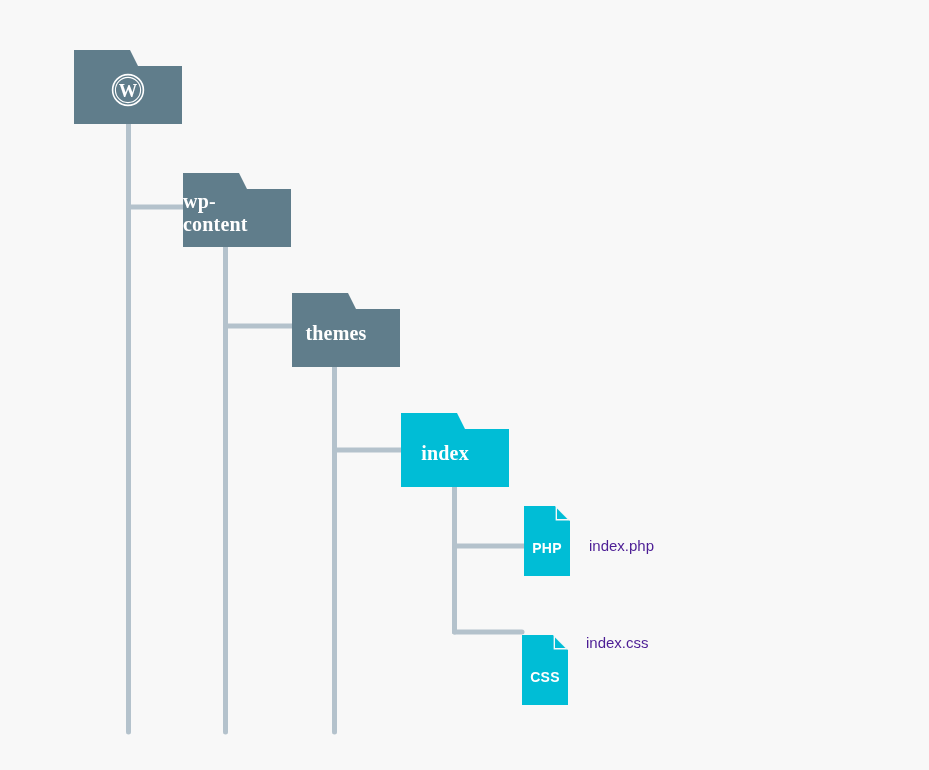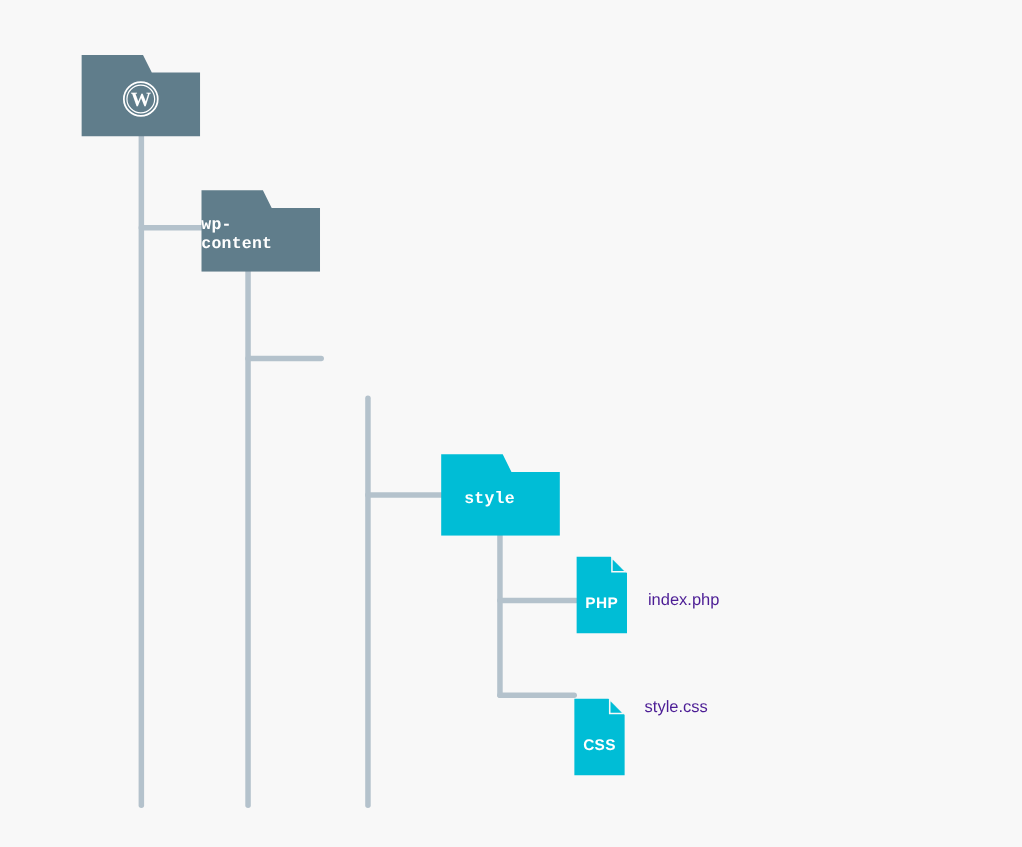--- a/index.html
+++ b/index.html
@@ -46,24 +46,24 @@
     left: 0;
     top: 0;
     width: 88px;
     height: 82px;
     display: flex;
     align-items: center;
     justify-content: center;
     padding-top: 14px;
     box-sizing: border-box;
     color: #ffffff;
-    font-size: 15px;
+    font-size: 20px;
     font-weight: bold;
     letter-spacing: 0.2px;
-    font-family: Liberation Mono, monospace;
+    font-family: Liberation Serif, serif;
     pointer-events: none;
   }
   .wp-mark {
     position: absolute;
     left: 0;
     top: 0;
     width: 108px;
     height: 82px;
     display: flex;
     align-items: center;
@@ -154,27 +154,35 @@
 
   <div class="node" style="left:183px; top:165px;">
     <div class="folder">
       <svg class="folder-svg" viewBox="0 0 108 82" xmlns="http://www.w3.org/2000/svg">
         <path d="M0 8 L0 82 L108 82 L108 24 L64 24 L56 8 Z" fill="#607d8b"></path>
       </svg>
       <div class="folder-label">wp-content</div>
     </div>
   </div>
 
+  <div class="node" style="left:292px; top:285px;">
+    <div class="folder">
+      <svg class="folder-svg" viewBox="0 0 108 82" xmlns="http://www.w3.org/2000/svg">
+        <path d="M0 8 L0 82 L108 82 L108 24 L64 24 L56 8 Z" fill="#607d8b"></path>
+      </svg>
+      <div class="folder-label">themes</div>
+    </div>
+  </div>
 
   <div class="node" style="left:401px; top:405px;">
     <div class="folder">
       <svg class="folder-svg" viewBox="0 0 108 82" xmlns="http://www.w3.org/2000/svg">
         <path d="M0 8 L0 82 L108 82 L108 24 L64 24 L56 8 Z" fill="#00bdd6"></path>
       </svg>
-      <div class="folder-label">style</div>
+      <div class="folder-label">index</div>
     </div>
   </div>
 
   <div class="node" style="left:524px; top:506px;">
     <div class="file">
       <svg class="file-svg" viewBox="0 0 46 70" xmlns="http://www.w3.org/2000/svg">
         <path d="M0 0 L31 0 L46 15 L46 70 L0 70 Z" fill="#00bdd6"></path>
         <path d="M31.6 0 L46 14.4 L31.6 14.4 Z" fill="#f8f8f8"></path>
         <path d="M33 2.6 L43.4 13 L33 13 Z" fill="#00bdd6"></path>
       </svg>
@@ -186,15 +194,15 @@
   <div class="node" style="left:522px; top:635px;">
     <div class="file">
       <svg class="file-svg" viewBox="0 0 46 70" xmlns="http://www.w3.org/2000/svg">
         <path d="M0 0 L31 0 L46 15 L46 70 L0 70 Z" fill="#00bdd6"></path>
         <path d="M31.6 0 L46 14.4 L31.6 14.4 Z" fill="#f8f8f8"></path>
         <path d="M33 2.6 L43.4 13 L33 13 Z" fill="#00bdd6"></path>
       </svg>
       <div class="file-ext">CSS</div>
     </div>
   </div>
-  <div class="file-name" style="left:586px; top:634px;">style.css</div>
+  <div class="file-name" style="left:586px; top:634px;">index.css</div>
 
 </div>
 
 </body></html>

